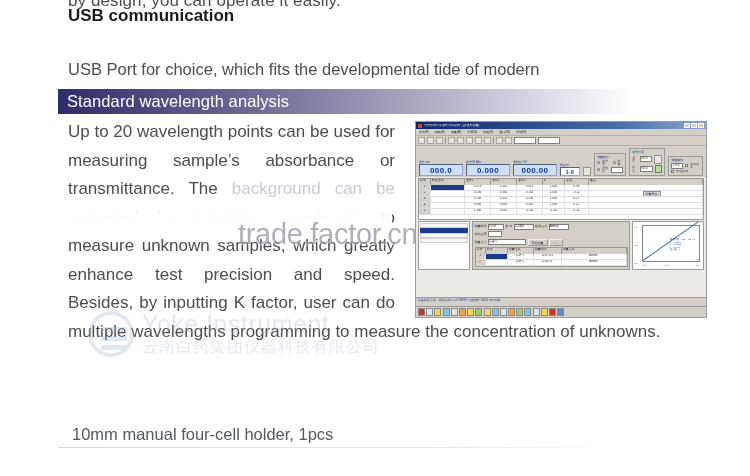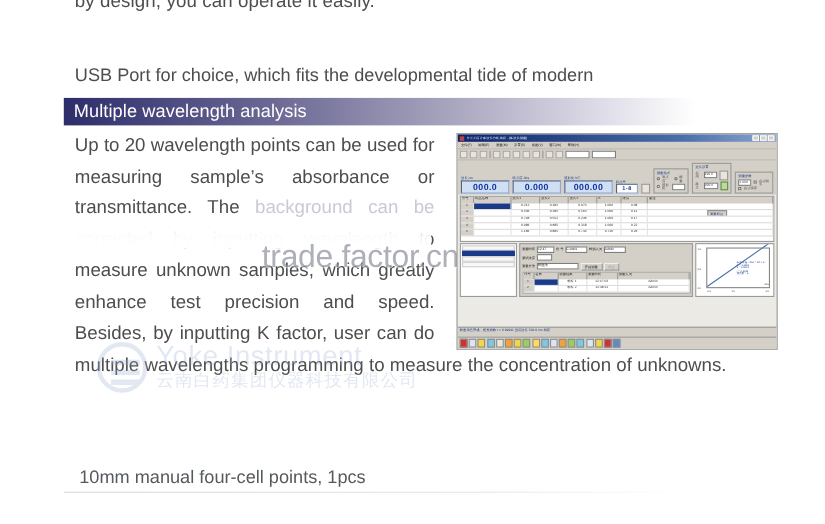--- a/index.html
+++ b/index.html
@@ -226,34 +226,35 @@
     pointer-events:none;
   }
 </style>
 </head>
 <body>
 
 <div class="page">
 
   <div class="cut-line">by design, you can operate it easily.</div>
 
+  <div class="sub-head">USB communication</div>
   <div class="para-usb">USB Port for choice, which fits the developmental tide of modern computer.</div>
 
   <div class="bar" id="bar-mwa">
-    <span class="bar-label">Multiple wavelength analysis</span>
+    <span class="bar-label">Standard wavelength analysis</span>
   </div>
 
   <div class="mwa-text">
     <span class="shape"></span>
     <span>Up to 20 wavelength points can be used for measuring sample’s absorbance or transmittance. The </span>
     <span class="faded">background can be corrected by inputting wavelength </span>
     <span>to measure unknown samples, which greatly enhance test precision and speed. Besides, by inputting K factor, user can do multiple wavelengths programming to measure the concentration of unknowns.</span>
   </div>
 
-  <div class="cfg-row" id="cfg-0">10mm manual four-cell points, 1pcs</div>
+  <div class="cfg-row" id="cfg-0">10mm manual four-cell holder, 1pcs</div>
   <div class="cfg-div"></div>
 
   <div class="shot">
 
     <div class="titlebar">
       <span class="t-ico"></span>
       <span class="t-txt">分光光度计多波长分析系统 - [多波长测量]</span>
       <span class="t-btns">
         <i></i>
         <i></i>

